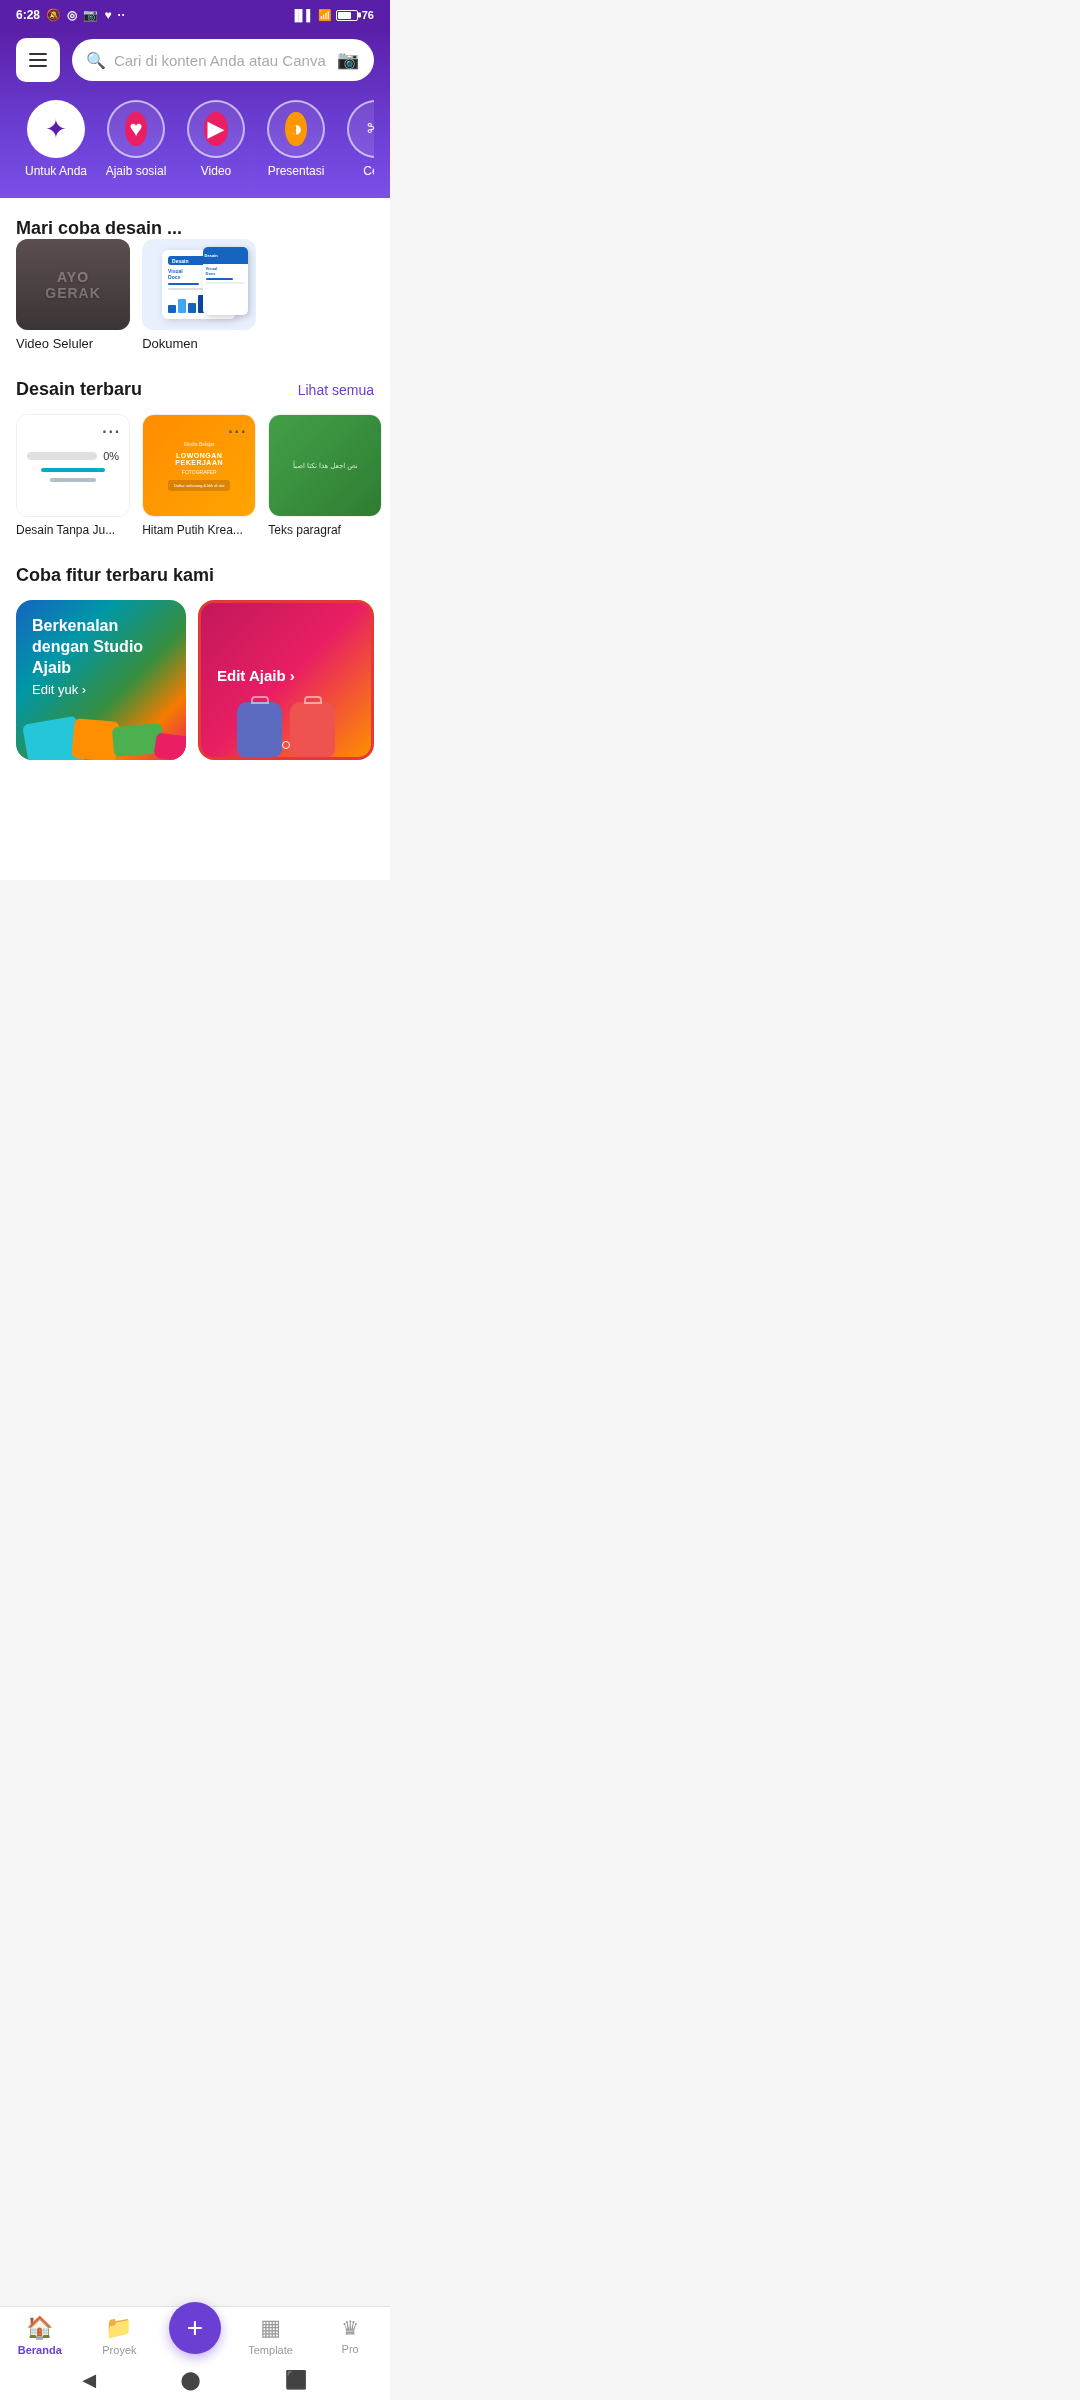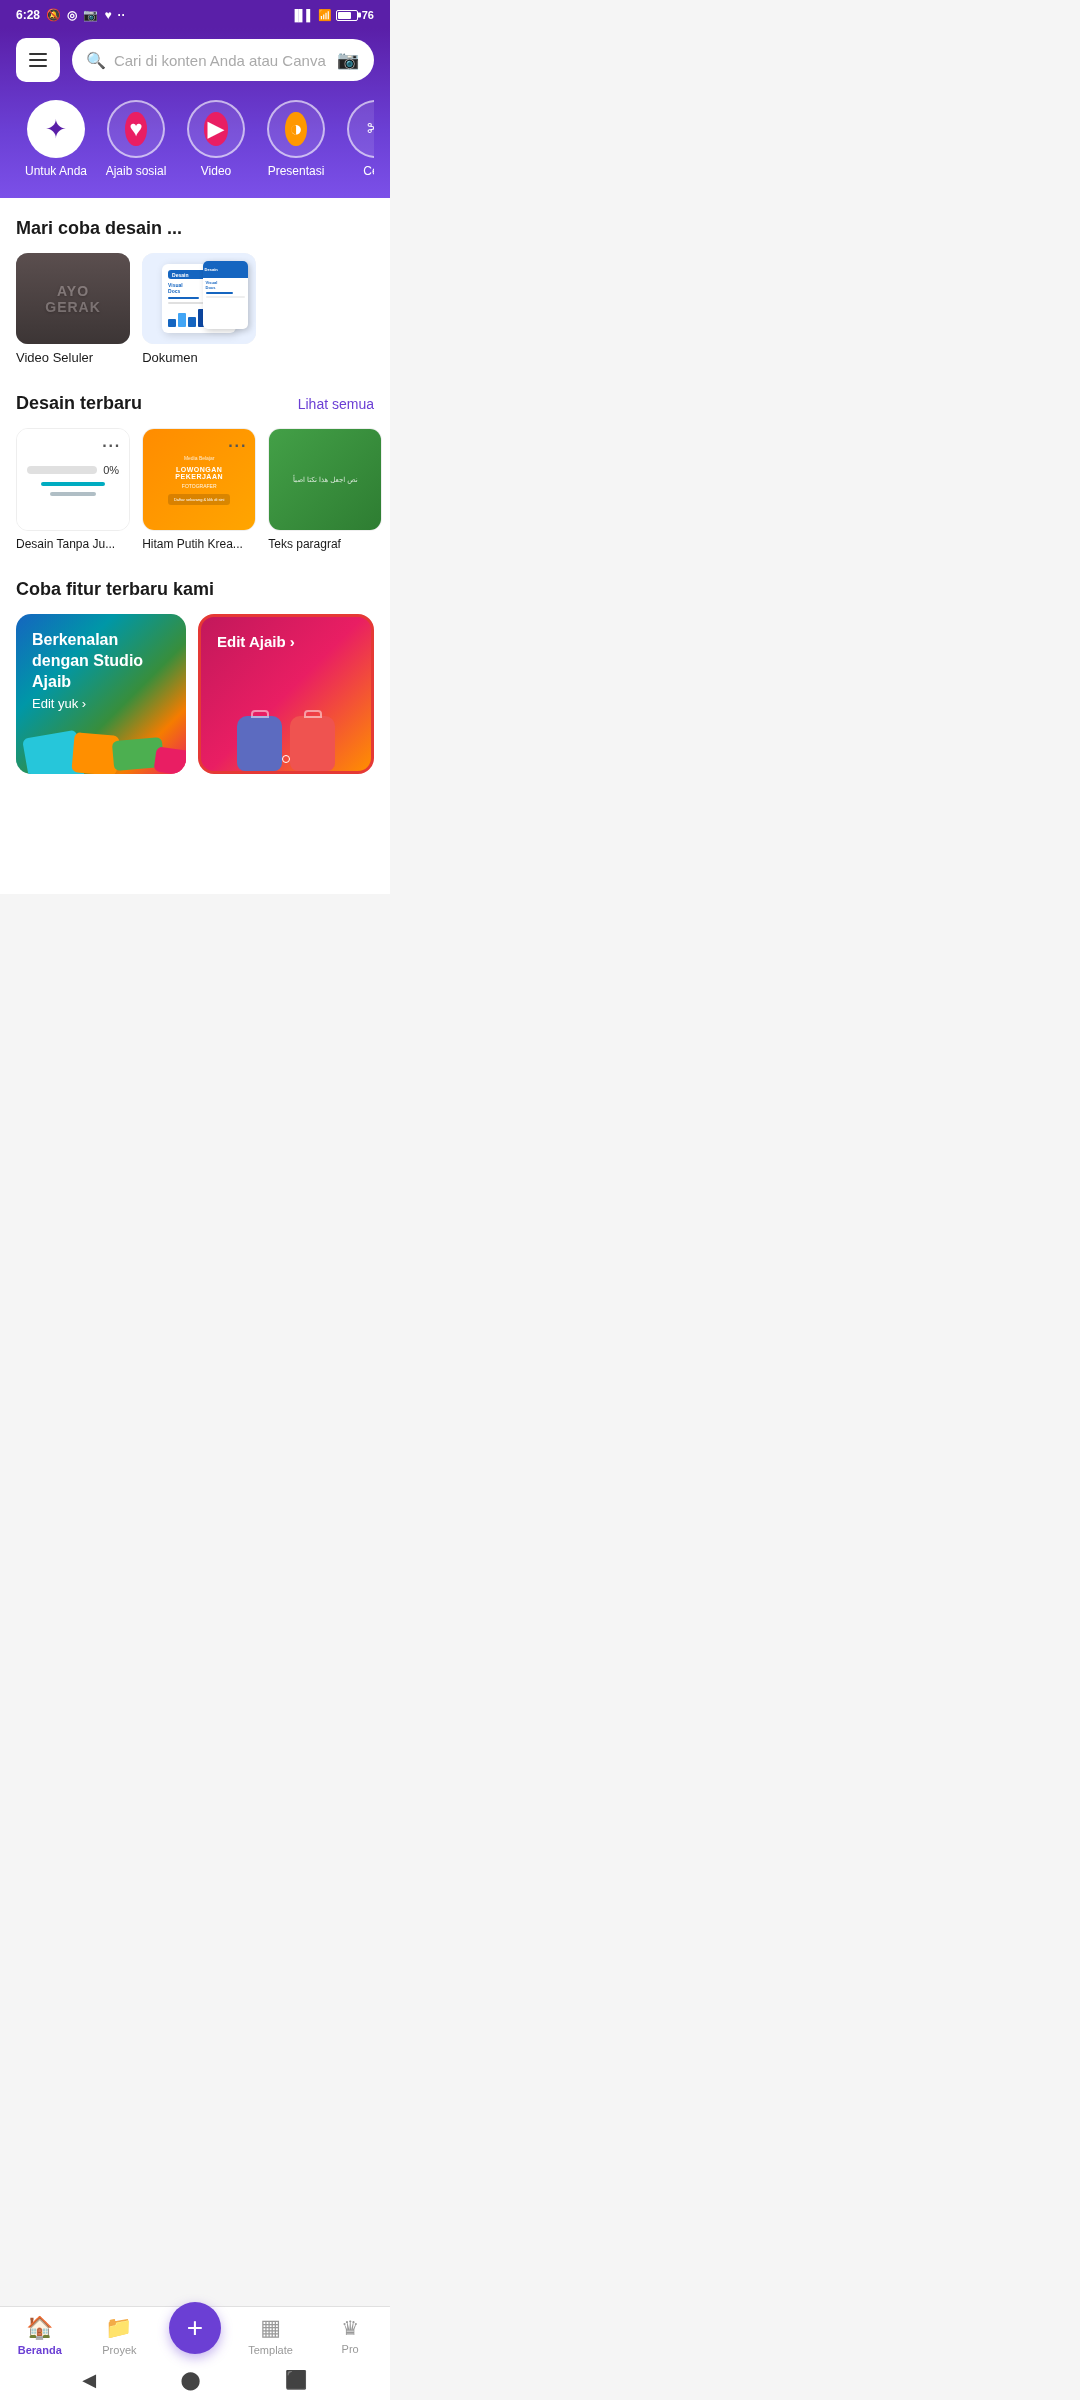--- a/index.html
+++ b/index.html
@@ -151,21 +151,20 @@
     .main-content {
       background: white;
       padding: 20px 16px;
     }
 
     
     .section-title {
       font-size: 18px;
       font-weight: 700;
       color: #1a1a1a;
-      margin-bottom: 14px;
     }
     .design-cards-row {
       display: flex;
       gap: 12px;
       overflow-x: visible;
       margin-bottom: 28px;
     }
     .design-card {
       flex: 0 0 calc(33% - 4px);
       cursor: pointer;
@@ -404,21 +403,20 @@
       flex: 1;
       border-radius: 16px;
       overflow: hidden;
       min-height: 160px;
       cursor: pointer;
       position: relative;
     }
     .feature-card-1 {
       background: linear-gradient(135deg, #3d5afe, #00bcd4, #4caf50, #ff9800, #e91e63);
       background: linear-gradient(135deg, #1565c0 0%, #0097a7 30%, #388e3c 60%, #f57c00 80%, #e91e63 100%);
-      border-radius: 15px;
     }
     .feature-card-2 {
       background: linear-gradient(135deg, #c2185b, #e91e63, #ff8f00);
       border: 3px solid #e53935;
     }
     .feature-card-content {
       padding: 16px;
       height: 100%;
       display: flex;
       flex-direction: column;
@@ -433,20 +431,21 @@
     }
     .feature-card-cta {
       color: white;
       font-size: 13px;
       font-weight: 500;
     }
     .feature-card-2-title {
       font-size: 15px;
       font-weight: 700;
       color: white;
+      margin-top: 48px;
     }
     .feature-colorful-shapes {
       position: absolute;
       bottom: 0;
       left: 0;
       right: 0;
       height: 70px;
       display: flex;
       gap: -10px;
       align-items: flex-end;

